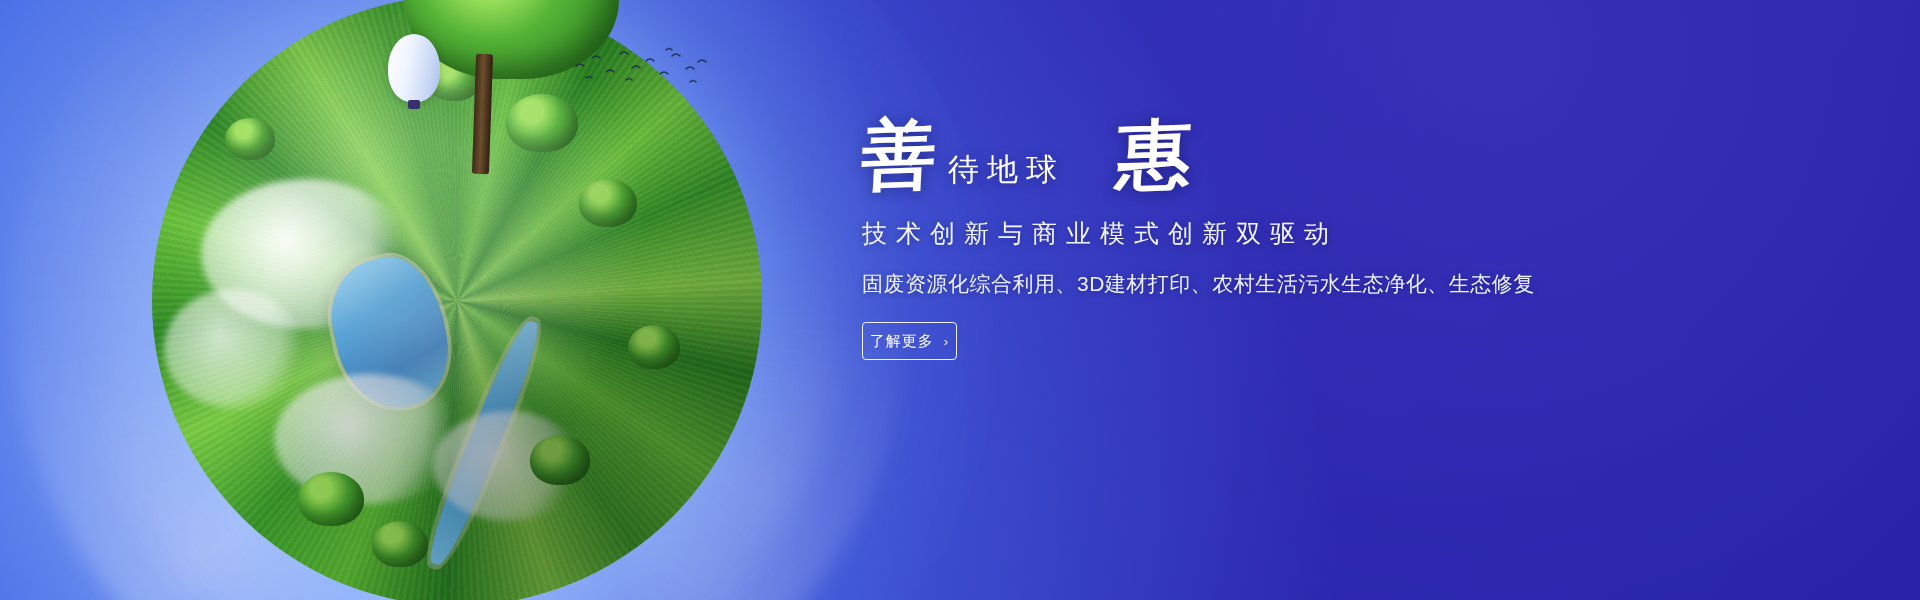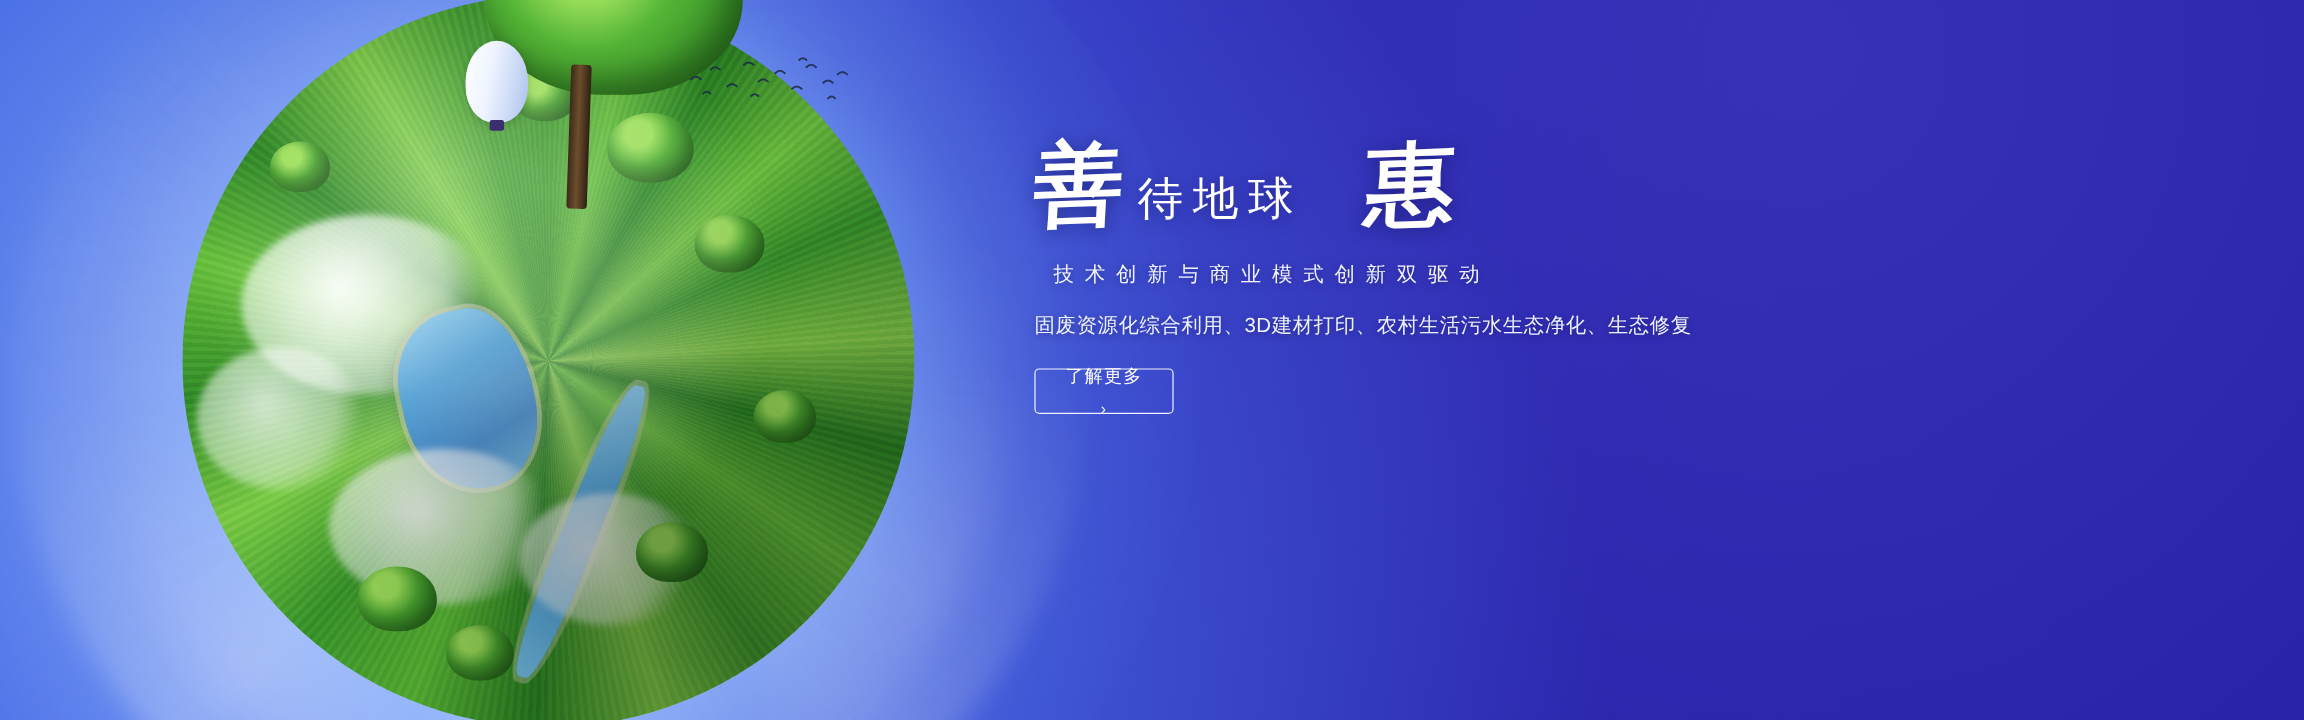--- a/index.html
+++ b/index.html
@@ -114,35 +114,35 @@
 
   
   .content{ position:absolute; left:862px; top:120px; width:760px; color:#fff; }
 
   .headline{ display:flex; align-items:flex-end; white-space:nowrap;
     text-shadow:0 2px 14px rgba(10,10,70,.45); }
   .hl-big{ font-family:"Liberation Serif","DejaVu Serif",serif;
     font-size:74px; line-height:.96; font-weight:700; letter-spacing:0;
     transform:skewX(-5deg) rotate(-2deg); display:inline-block; }
   .hl-small{ font-family:Liberation Serif, serif;
-    font-size:38px; line-height:1; letter-spacing:8px; font-weight:400;
+    font-size:31px; line-height:1; letter-spacing:8px; font-weight:400;
     padding-left:12px; padding-bottom:6px; }
   .hl-gap{ display:inline-block; width:52px; }
 
-  .subtitle{ margin-top:26px; font-size:17px; letter-spacing:9px; font-weight:400;
-    color:#f2f5ff; text-shadow:0 1px 8px rgba(10,10,70,.4);margin-left:16px; }
-
-  .desc{ margin-top:20px; font-size:17px; letter-spacing:.5px; color:#eef2ff;
+  .subtitle{ margin-top:26px; font-size:25px; letter-spacing:9px; font-weight:400;
+    color:#f2f5ff; text-shadow:0 1px 8px rgba(10,10,70,.4); }
+
+  .desc{ margin-top:20px; font-size:21px; letter-spacing:.5px; color:#eef2ff;
     text-shadow:0 1px 6px rgba(10,10,70,.4); }
 
   .cta{ margin-top:24px; display:inline-flex; align-items:center; justify-content:center;
-    gap:10px; width:116px; height:38px;
+    gap:10px; width:95px; height:38px;
     border:1px solid rgba(255,255,255,.92); border-radius:4px;
     background:transparent; color:#fff; font-size:15px; letter-spacing:1px;
-    cursor:pointer;flex-direction:column; }
+    cursor:pointer; }
   .cta .chev{ font-size:13px; opacity:.95; }
 </style>
 </head>
 <body>
 
 <div class="banner">
 
   <div class="sky-wash"></div>
   <div class="sky-swirl"></div>
   <div class="sky-swirl2"></div>

